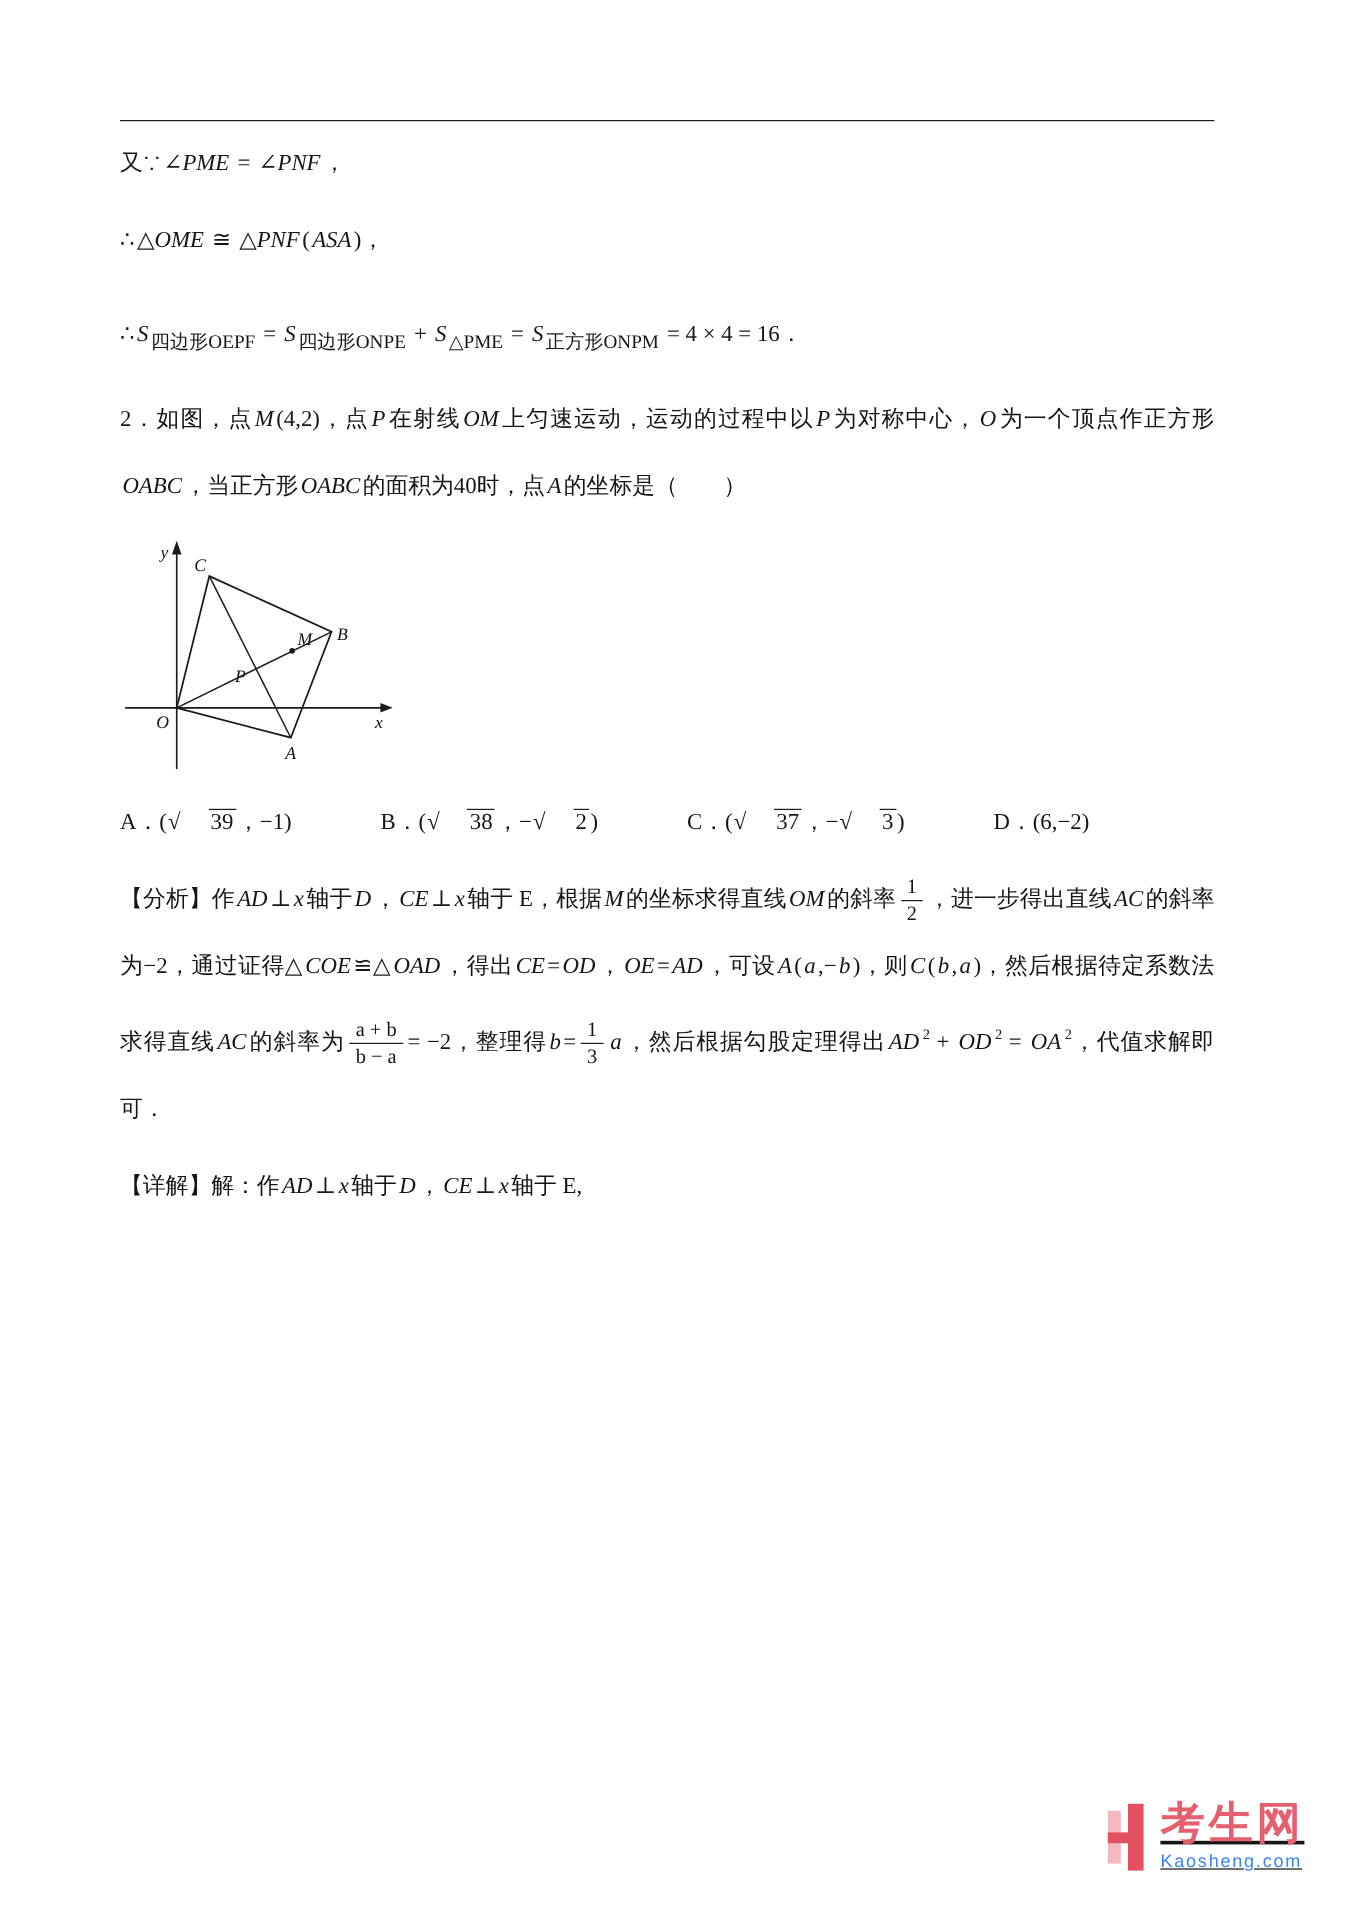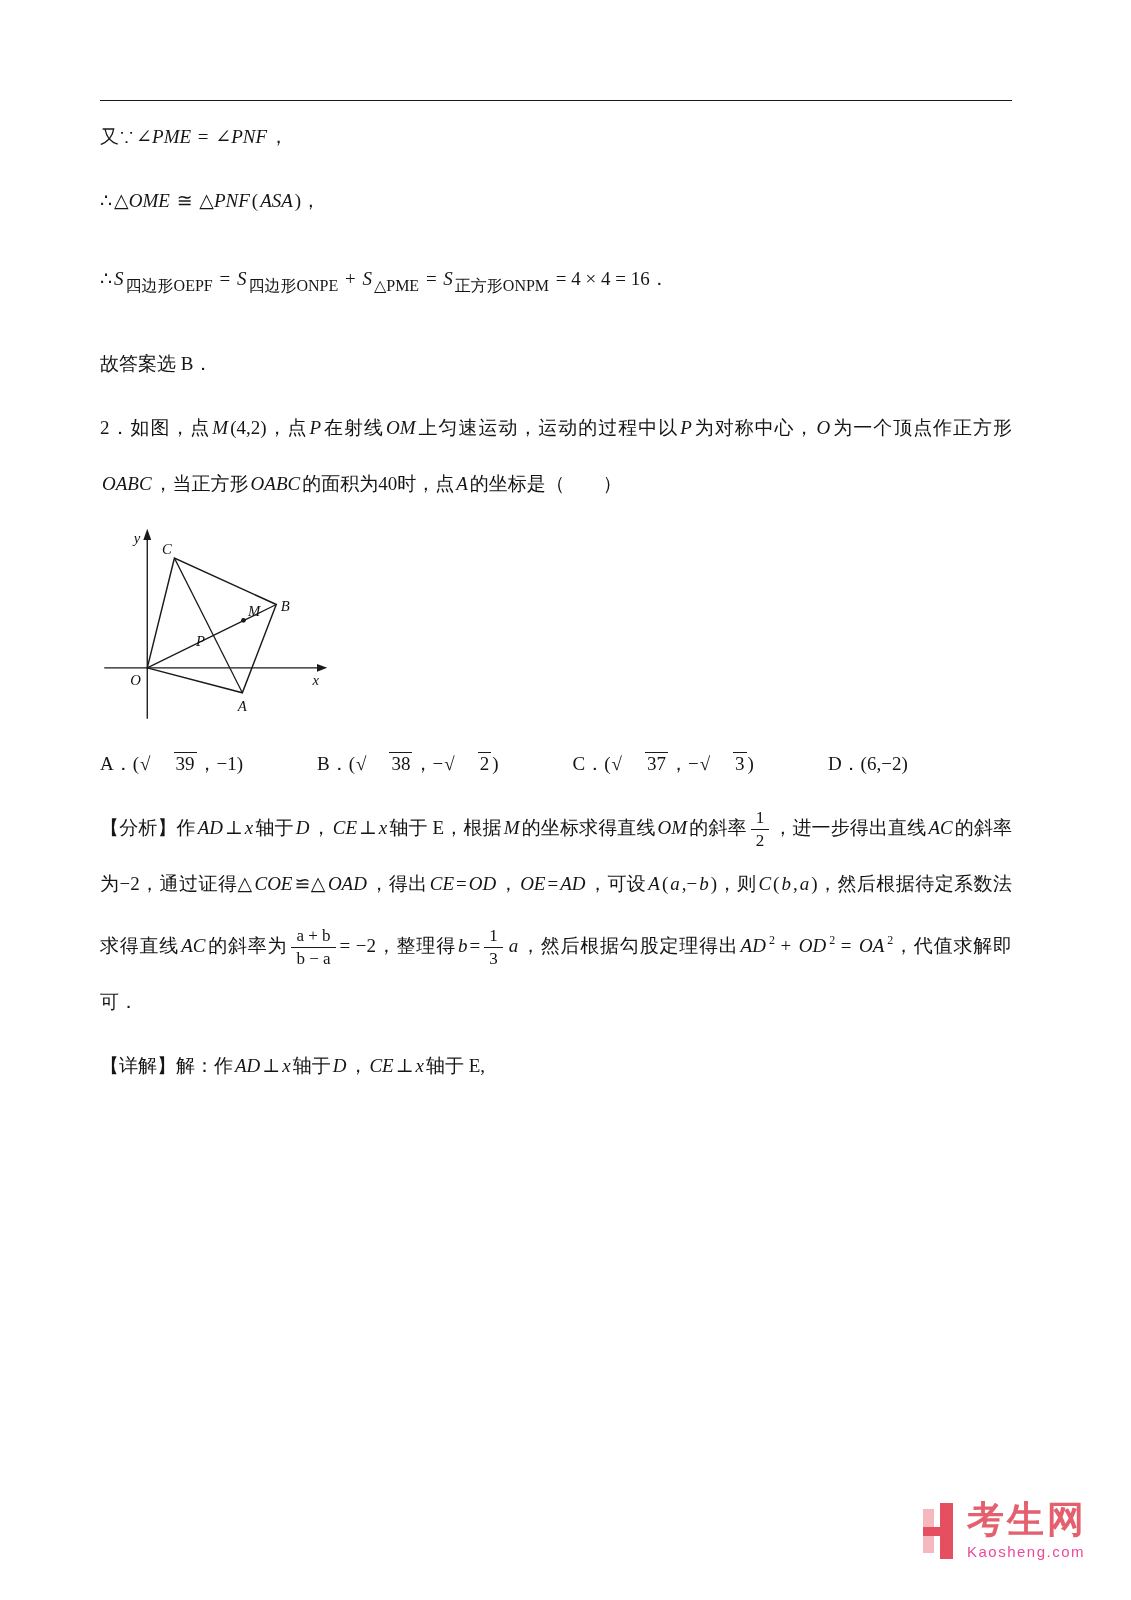--- a/index.html
+++ b/index.html
@@ -17,39 +17,38 @@
   .frac .num{display:block;padding:0 5px 1px;border-bottom:1.3px solid #1a1a1a;font-size:17px;line-height:1.15;}
   .frac .den{display:block;padding:1px 5px 0;font-size:17px;line-height:1.15;}
   .frac.it{}
   .sqrt{white-space:nowrap;margin:0 1px;}
   .sqrt .radical{font-style:normal;}
   .sqrt .vinculum{border-top:1.4px solid #1a1a1a;padding:0 2px;font-style:normal;margin-left:23px;}
   .gap{display:inline-block;width:74px;}
   .figure{margin:12px 0 2px 2px;}
   .figure svg{display:block;}
   .fig-label{font-family:"Liberation Serif","DejaVu Serif",serif;font-style:italic;font-size:13px;fill:#111;}
-  .watermark{position:absolute;right:44px;bottom:40px;display:flex;align-items:center;gap:10px;}
+  .watermark{position:absolute;right:44px;bottom:40px;display:flex;align-items:center;gap:10px;text-decoration:underline;}
   .wm-text{display:flex;flex-direction:column;align-items:flex-start;}
   .wm-name{font-family:"Liberation Sans","DejaVu Sans",sans-serif;font-size:37px;font-weight:bold;
            color:#e4606e;letter-spacing:3px;line-height:1.05;}
-  .wm-domain{font-family:"Liberation Sans","DejaVu Sans",sans-serif;font-size:15px;color:#ec4899;
+  .wm-domain{font-family:"Liberation Sans","DejaVu Sans",sans-serif;font-size:15px;color:#3b82f6;
              letter-spacing:1.5px;margin-top:3px;}
 </style>
 </head>
 <body>
 
 <div class="page">
   <div class="content">
 
     <hr class="rule">
 
     <p class="para"><span class="cn">又∵</span><span class="mi">∠PME</span><span class="cn"> = </span><span class="mi">∠PNF</span><span class="cn">，</span></p>
     <p class="para"><span class="cn">∴</span><span class="mi">△OME</span><span class="cn"> ≅ </span><span class="mi">△PNF</span><span class="cn">(</span><span class="mi">ASA</span><span class="cn">)，</span></p>
     <p class="para mt-lg"><span class="cn">∴</span><span class="mi">S</span><span class="msub">四边形OEPF</span><span class="cn"> = </span><span class="mi">S</span><span class="msub">四边形ONPE</span><span class="cn"> + </span><span class="mi">S</span><span class="msub">△PME</span><span class="cn"> = </span><span class="mi">S</span><span class="msub">正方形ONPM</span><span class="cn"> = 4 × 4 = 16．</span></p>
-    <p class="para mt-lg"><span class="cn">故答案选 B．</span></p>
     <p class="para"><span class="cn">2．如图，点</span><span class="mi">M</span><span class="cn">(4,2)</span><span class="cn">，点</span><span class="mi">P</span><span class="cn">在射线</span><span class="mi">OM</span><span class="cn">上匀速运动，运动的过程中以</span><span class="mi">P</span><span class="cn">为对称中心，</span><span class="mi">O</span><span class="cn">为一个顶点作正方形</span><span class="mi">OABC</span><span class="cn">，当正方形</span><span class="mi">OABC</span><span class="cn">的面积为40时，点</span><span class="mi">A</span><span class="cn">的坐标是（　　）</span></p>
 
     <div class="figure">
       <svg width="232" height="204" viewBox="0 0 205 180">
 
         <line x1="40" y1="172" x2="40" y2="10" stroke="#1a1a1a" stroke-width="1.2"></line>
         <polygon points="40,4 36.5,14 43.5,14" fill="#1a1a1a"></polygon>
         <line x1="2" y1="127" x2="193" y2="127" stroke="#1a1a1a" stroke-width="1.2"></line>
         <polygon points="199,127 190,123.5 190,130.5" fill="#1a1a1a"></polygon>
 

